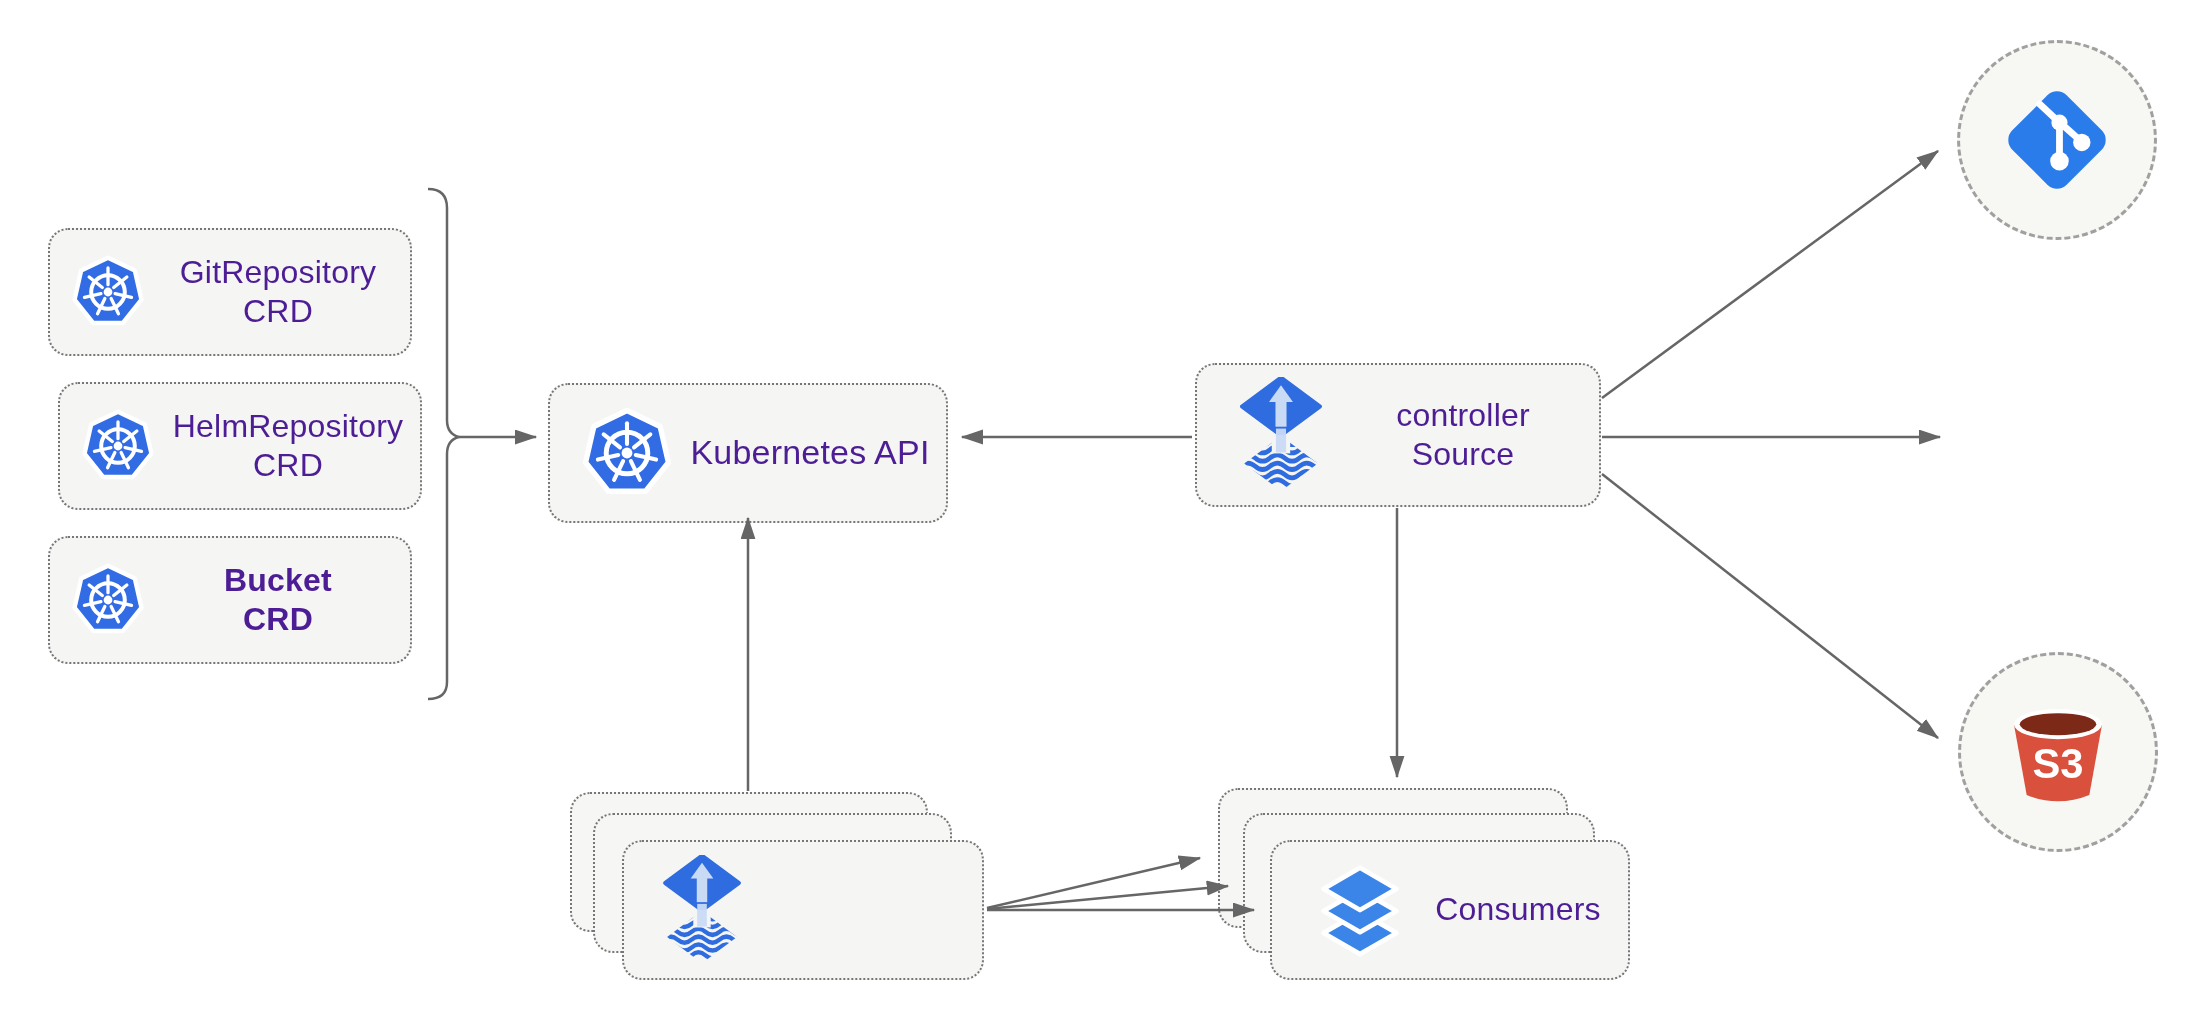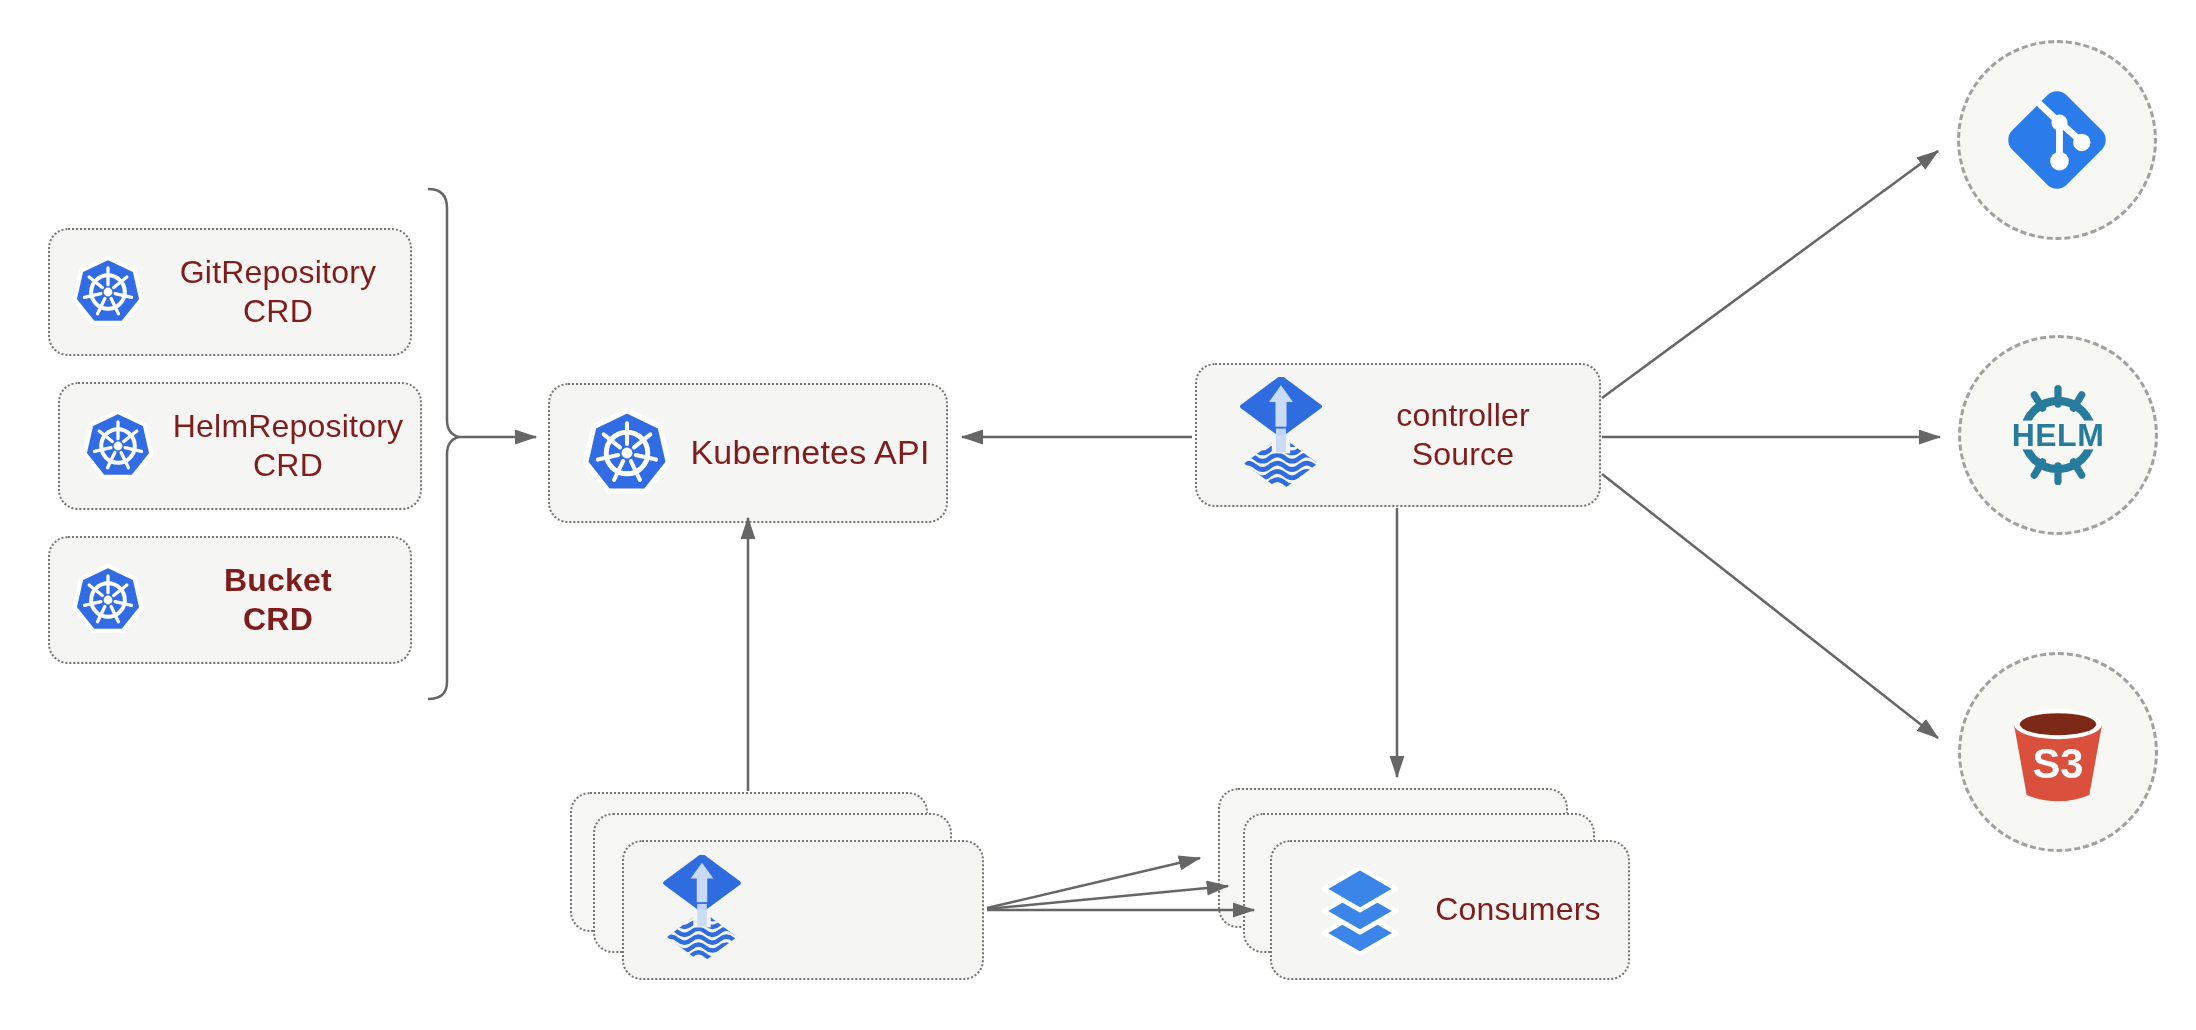--- a/index.html
+++ b/index.html
@@ -47,21 +47,21 @@
   }
   .icon {
     flex: 0 0 auto;
     display: flex;
     align-items: center;
     justify-content: center;
   }
   .label {
     flex: 1 1 auto;
     text-align: center;
-    color: #7f1d1d;
+    color: #4c1d95;
     font-size: 32px;
     line-height: 1.22;
     letter-spacing: 0.2px;
   }
   .label .line { display: block; }
   #edges {
     position: absolute;
     left: 0; top: 0;
     width: 2196px;
     height: 1030px;
@@ -239,37 +239,20 @@
           <line x1="52" y1="41" x2="52" y2="60"></line>
           <line x1="57" y1="40" x2="66" y2="48"></line>
         </g>
         <circle cx="52" cy="36" r="6.5" fill="#ffffff"></circle>
         <circle cx="70" cy="52" r="7" fill="#ffffff"></circle>
         <circle cx="52" cy="67" r="7.5" fill="#ffffff"></circle>
       </svg>
     </span>
   </div>
 
-  <div class="circle" style="left:1958px; top:335px; width:200px; height:200px;">
-    <span class="icon">
-      <svg width="134" height="108" viewBox="0 0 130 104">
-        <circle cx="65" cy="52" r="33" fill="none" stroke-width="8" stroke="#277c9e"></circle>
-        <g stroke-width="7" stroke-linecap="round" stroke="#277c9e">
-          <line x1="65" y1="22" x2="65" y2="7"></line>
-          <line x1="80" y1="26" x2="88" y2="13"></line>
-          <line x1="50" y1="26" x2="42" y2="13"></line>
-          <line x1="65" y1="82" x2="65" y2="97"></line>
-          <line x1="80" y1="78" x2="88" y2="91"></line>
-          <line x1="50" y1="78" x2="42" y2="91"></line>
-        </g>
-        <rect x="8" y="38" width="114" height="28" fill="#f7f7f3"></rect>
-        <text x="65" y="63" text-anchor="middle" font-size="31" font-weight="bold" letter-spacing="0.5" font-family="Liberation Sans, DejaVu Sans, sans-serif" fill="#277c9e">HELM</text>
-      </svg>
-    </span>
-  </div>
 
   <div class="circle" style="left:1958px; top:652px; width:200px; height:200px;">
     <span class="icon">
       <svg width="116" height="116" viewBox="0 0 100 100">
         <path d="M12,26 L23,87 Q50,98 77,87 L88,26 Z" fill="#d9503d"></path>
         <ellipse cx="50" cy="26" rx="38" ry="13" fill="#ffffff"></ellipse>
         <ellipse cx="50" cy="26" rx="33" ry="9.5" fill="#7c2a17"></ellipse>
         <text x="50" y="72" text-anchor="middle" font-size="36" font-weight="bold" font-family="Liberation Sans, DejaVu Sans, sans-serif" fill="#ffffff">S3</text>
       </svg>
     </span>

